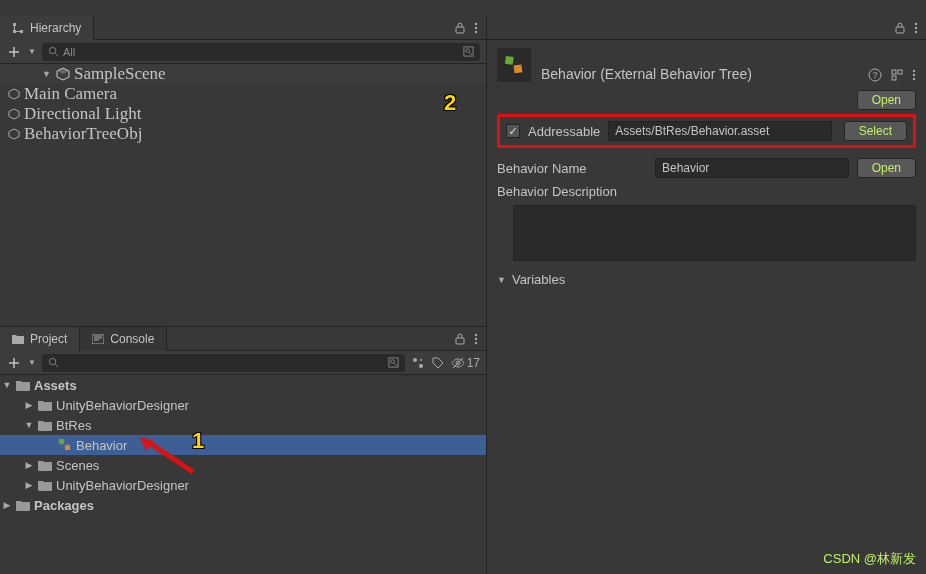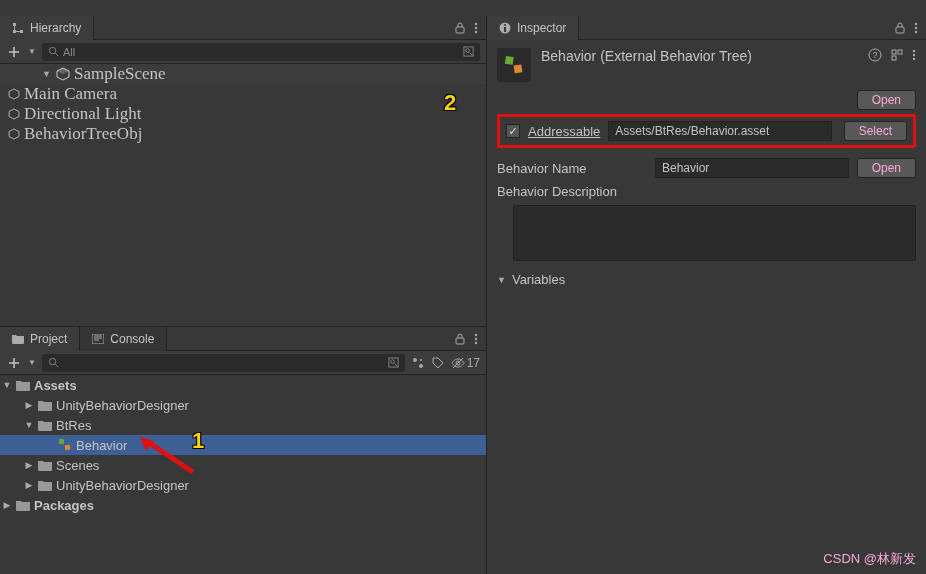--- a/index.html
+++ b/index.html
@@ -40,50 +40,50 @@
 .project-row .label { font-size: 13px; }
 .project-row.bold .label { font-weight: 600; }
 .pd0 { padding-left: 2px; }
 .pd1 { padding-left: 24px; }
 .pd3 { padding-left: 58px; }
 
 .folder-icon { display: inline-flex; }
 .asset-icon { display: inline-flex; }
 
 .inspector-body { flex: 1; padding: 8px 10px; background: #383838; position: relative; }
-.asset-header { display: flex; align-items: flex-start; gap: 10px; margin-bottom: 8px; }
+.asset-header { display: flex; align-items: flex-end; gap: 10px; margin-bottom: 8px; }
 .asset-thumb { width: 34px; height: 34px; background: #2a2a2a; border-radius: 2px; display: flex; align-items: center; justify-content: center; position: relative; }
 .asset-thumb-inner { width: 20px; height: 20px; }
 .asset-title { flex: 1; font-size: 14px; color: #c4c4c4; }
 .asset-header-icons { display: flex; gap: 8px; color: #aaa; align-items: center; }
 
 .open-btn-row { display: flex; justify-content: flex-end; margin-bottom: 4px; }
-.btn { background: #585858; border: 1px solid #242424; color: #f9a8d4; padding: 2px 14px; border-radius: 3px; cursor: pointer; font-size: 12px; }
+.btn { background: #585858; border: 1px solid #242424; color: #bef264; padding: 2px 14px; border-radius: 3px; cursor: pointer; font-size: 12px; }
 
 .addressable-row { display: flex; align-items: center; gap: 8px; margin-bottom: 10px; padding: 4px 6px; border: 3px solid #d11; border-radius: 2px; position: relative; }
 .checkbox { width: 14px; height: 14px; background: #555; border: 1px solid #222; display: flex; align-items: center; justify-content: center; color: #ddd; font-size: 11px; }
-.addressable-label { font-size: 13px; text-decoration: underline; }
+.addressable-label { font-size: 13px; }
 .addressable-path { flex: 1; background: #2a2a2a; border: 1px solid #222; padding: 2px 6px; font-size: 12px; color: #c4c4c4; }
 .select-btn { margin-left: 4px; }
 
 .field-row { display: flex; align-items: center; gap: 8px; margin-bottom: 6px; }
 .field-label { width: 150px; font-size: 13px; }
 .field-input { flex: 1; background: #2a2a2a; border: 1px solid #222; padding: 2px 6px; font-size: 12px; color: #c4c4c4; border-radius: 2px; }
 .textarea { height: 56px; resize: none; }
 
 .variables-row { display: flex; align-items: center; gap: 6px; margin-top: 8px; }
 .variables-foldout { color: #aaa; font-size: 9px; }
 
 .callout-num { position: absolute; font-weight: 900; font-size: 22px; color: #ffd500; text-shadow: -1px -1px 0 #000, 1px -1px 0 #000, -1px 1px 0 #000, 1px 1px 0 #000; }
 .callout-1 { left: 192px; top: 428px; }
 .callout-2 { left: 444px; top: 90px; }
 
 .arrow { position: absolute; left: 138px; top: 437px; pointer-events: none; }
 
-.watermark { position: absolute; right: 10px; bottom: 6px; font-size: 13px; color: #f9a8d4; }
+.watermark { position: absolute; right: 10px; bottom: 6px; font-size: 13px; color: #bef264; }
 
 .eye-count { display: flex; align-items: center; gap: 2px; color: #aaa; font-size: 12px; }
 
 svg { display: block; }
 </style>
 </head>
 <body>
 
 <div class="container">
   <div class="left-panel">
@@ -323,30 +323,20 @@
               </svg>
             </span>
           <span class="label">Packages</span>
         </div>
       </div>
     </div>
   </div>
 
   <div class="right-panel">
     <div class="panel-header">
-      <div class="tab active">
-        <span>
-            <svg width="12" height="12" viewBox="0 0 12 12">
-              <circle cx="6" cy="6" r="5.5" fill="#aaa"></circle>
-              <circle cx="6" cy="3" r="1" fill="#383838"></circle>
-              <rect x="5" y="5" width="2" height="5" fill="#383838"></rect>
-            </svg>
-          </span>
-        <span class="tab-title">Inspector</span>
-      </div>
       <div class="header-spacer"></div>
       <div class="header-icons">
         <span>
             <svg width="12" height="12" viewBox="0 0 12 12">
               <rect x="2" y="5" width="8" height="6" rx="1" fill="none" stroke="#aaa"></rect>
               <path d="M4 5V3a2 2 0 014 0v2" fill="none" stroke="#aaa"></path>
             </svg>
           </span>
         <span>
             <svg width="4" height="12" viewBox="0 0 4 12">

